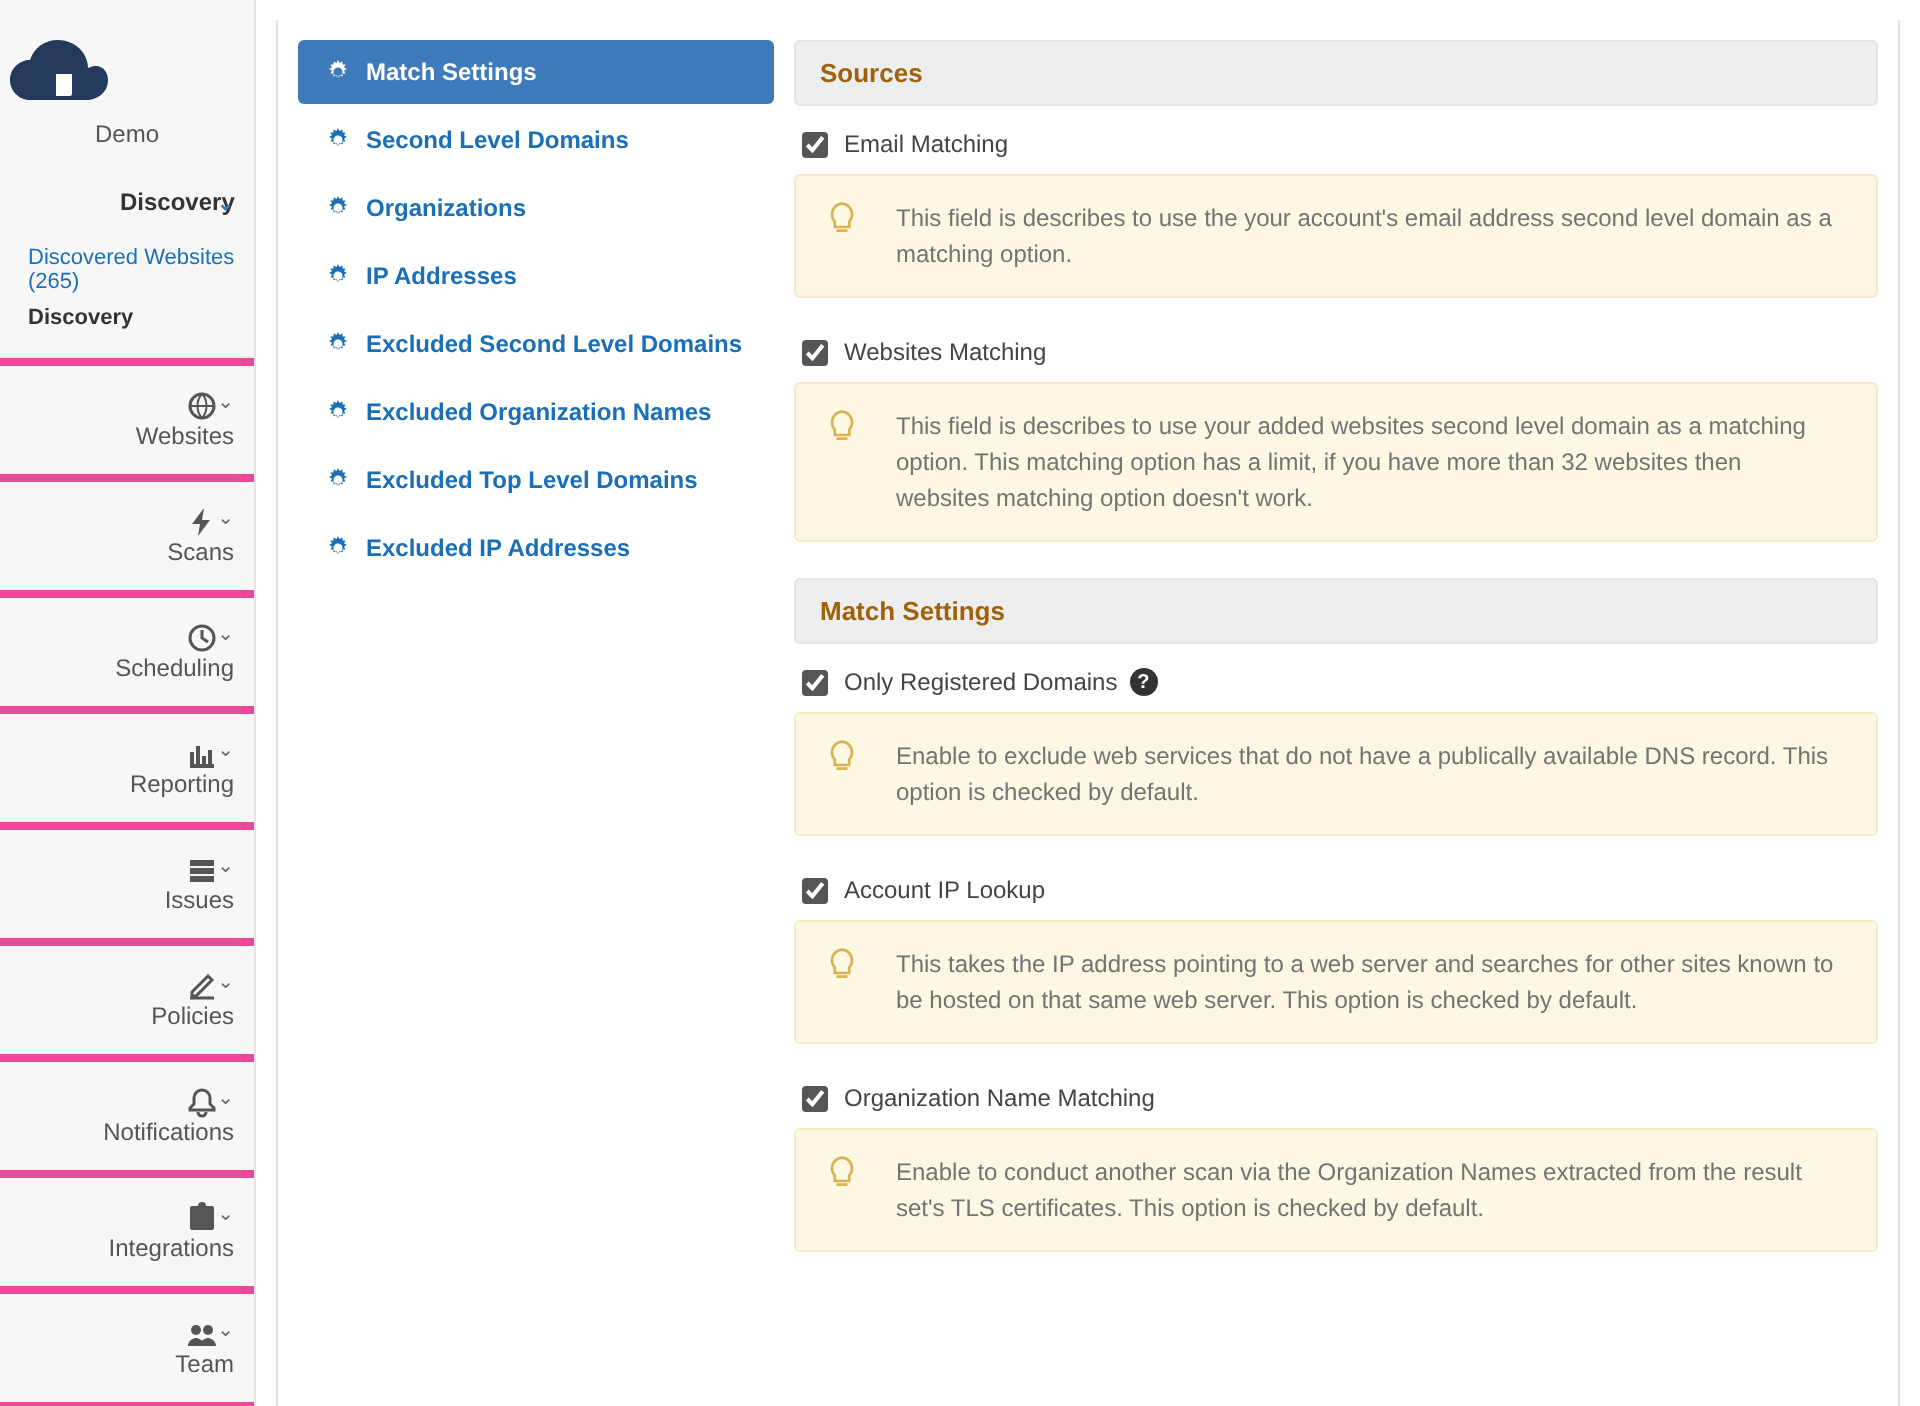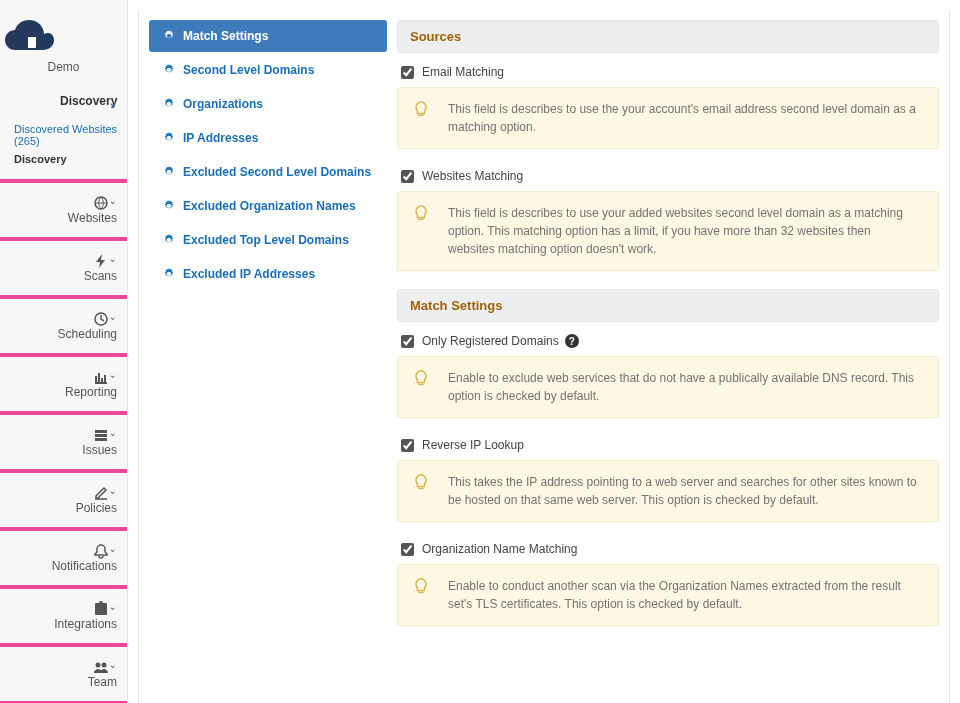--- a/index.html
+++ b/index.html
@@ -276,21 +276,21 @@
         </label>
         <div class="info-box">
           <svg class="bulb" viewBox="0 0 20 20">
               <path fill="none" stroke="#d8b34f" stroke-width="1.5" d="M10 2a6 6 0 0 0-4 10v3h8v-3a6 6 0 0 0-4-10zM7 17h6"></path>
             </svg>
           <span>Enable to exclude web services that do not have a publically available DNS record. This option is checked by default.</span>
         </div>
 
         <label class="check-row">
           <input type="checkbox" checked="" style="">
-          <span>Reverse IP Lookup</span>
+          <span>Account IP Lookup</span>
         </label>
         <div class="info-box">
           <svg class="bulb" viewBox="0 0 20 20">
               <path fill="none" stroke="#d8b34f" stroke-width="1.5" d="M10 2a6 6 0 0 0-4 10v3h8v-3a6 6 0 0 0-4-10zM7 17h6"></path>
             </svg>
           <span>This takes the IP address pointing to a web server and searches for other sites known to be hosted on that same web server. This option is checked by default.</span>
         </div>
 
         <label class="check-row">
           <input type="checkbox" checked="" style="">

